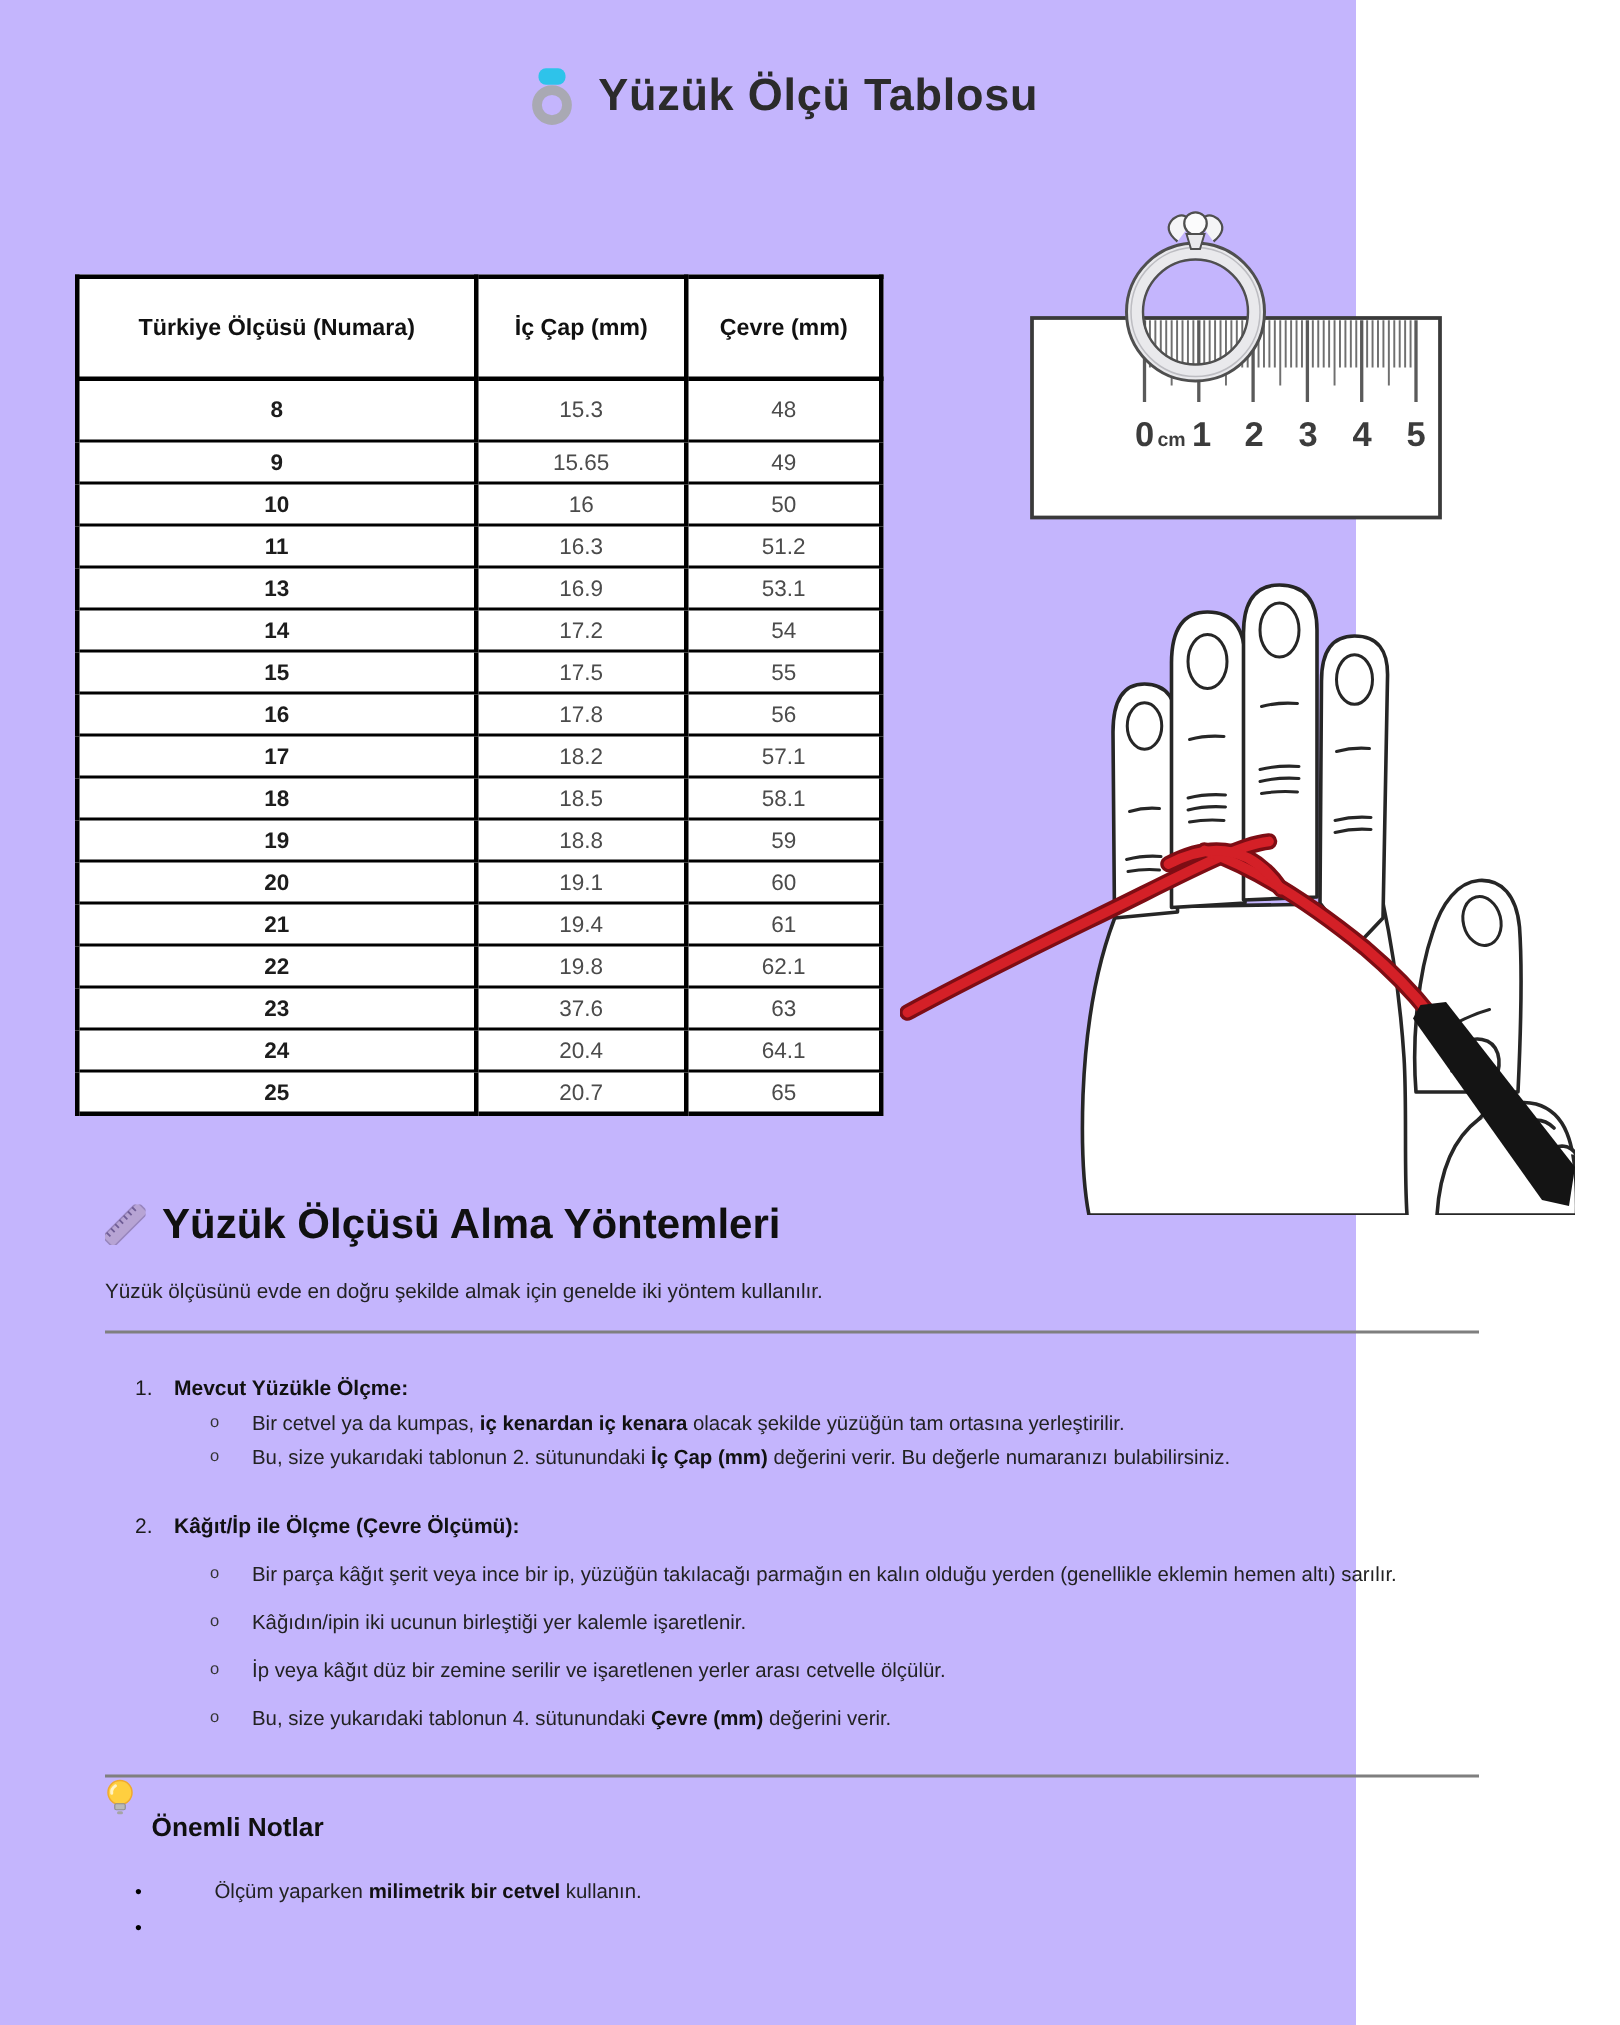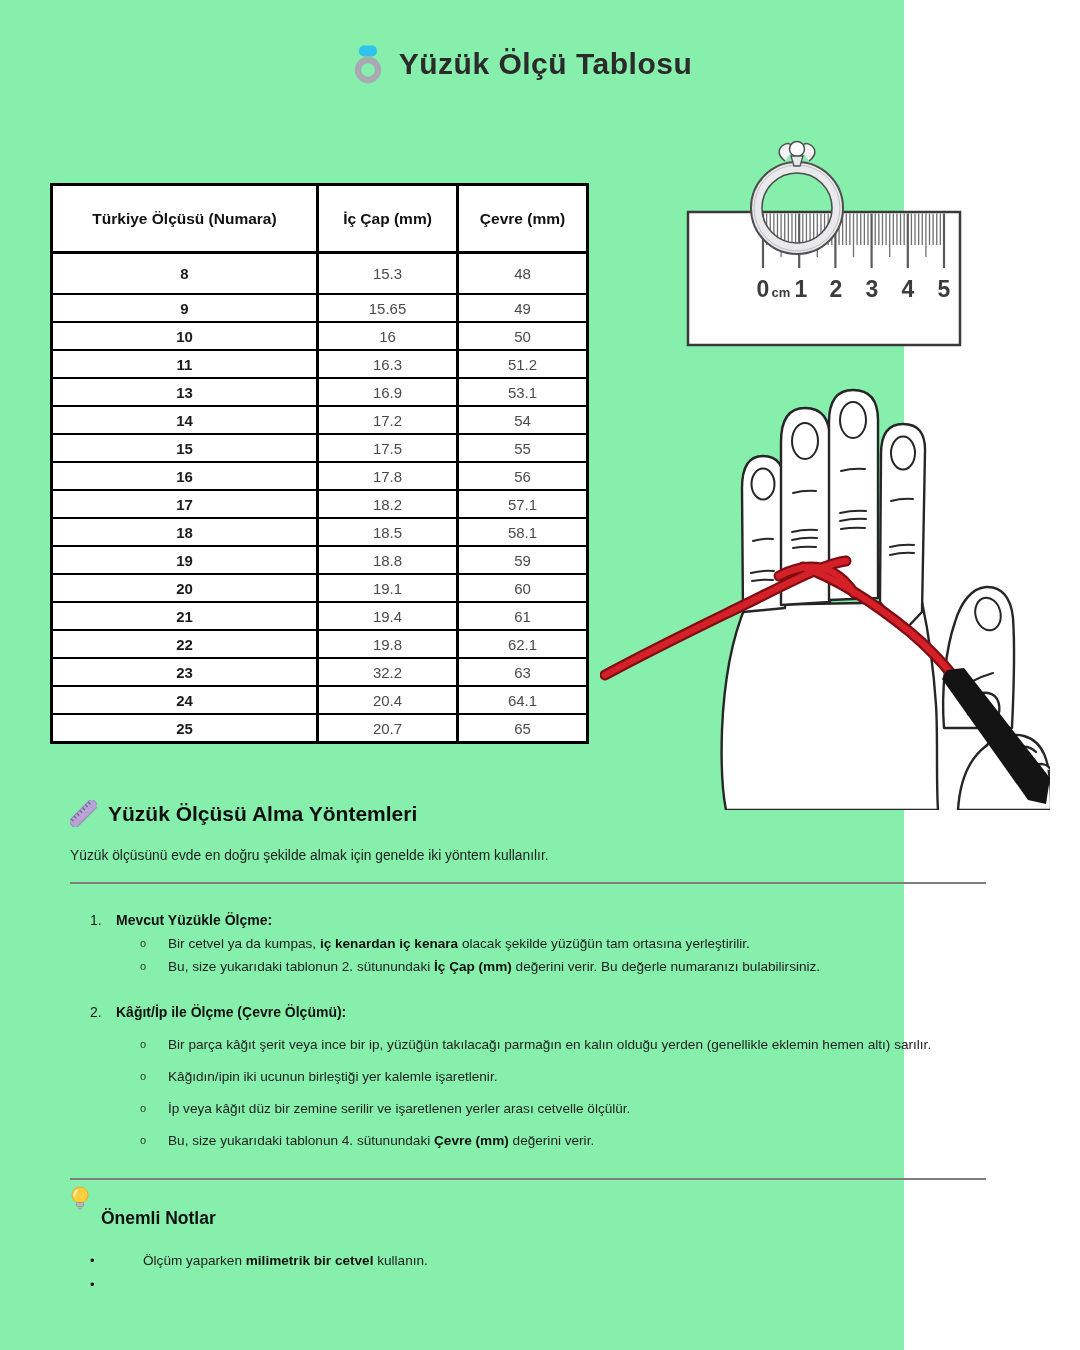--- a/index.html
+++ b/index.html
@@ -1,17 +1,17 @@
 <!DOCTYPE html>
 <html><head>
 <meta charset="utf-8">
 <style>
   html,body{margin:0;padding:0;background:#ffffff;}
   body{width:1080px;height:1350px;font-family:"Liberation Sans",sans-serif;color:#1a1a1a;overflow:hidden;}
-  .page{position:relative;width:904px;height:1350px;background:#86efac;}
+  .page{position:relative;width:904px;height:1350px;background:#c4b5fd;}
 
   
   .doc-header{position:absolute;top:44px;left:0;width:1045px;display:flex;align-items:center;justify-content:center;gap:16px;}
   .doc-header h1{margin:0;font-size:30px;font-weight:bold;color:#2b2b2b;letter-spacing:0.5px;}
 
   
   table.ring-table{position:absolute;left:50px;top:183px;width:536px;border-collapse:collapse;table-layout:fixed;background:#fff;}
   table.ring-table col.c1{width:266px;}
   table.ring-table col.c2{width:140px;}
   table.ring-table col.c3{width:130px;}
@@ -22,21 +22,21 @@
   table.ring-table td.val{color:#4b4b4b;}
   table.ring-table{border:3px solid #000;}
 
   
   .ruler-fig{position:absolute;left:682px;top:134px;}
   .hand-fig{position:absolute;left:600px;top:380px;}
 
   
   .methods{position:absolute;left:0;top:800px;width:1080px;}
   .sec-head{display:flex;align-items:center;gap:11px;margin:0 0 0 70px;}
-  .sec-head h2{margin:0;font-size:21px;font-weight:bold;color:#101010;}
+  .sec-head h2{margin:0;font-size:28px;font-weight:bold;color:#101010;}
   .intro{margin:21px 0 0 70px;font-size:13.8px;color:#222;}
   .rule{border:none;border-top:2px solid #7f7f7f;margin:19px 0 0 70px;width:916px;}
 
   .mlist{margin:28px 0 0 0;padding:0;list-style:none;}
   .mitem{margin:0 0 30px 0;}
   .mitem .head-line{display:flex;font-size:14px;}
   .mitem .num{width:26px;margin-left:90px;color:#1a1a1a;}
   .mitem .ititle{font-weight:bold;color:#111;}
   .sub{display:flex;font-size:13.6px;margin-top:8px;}
   .sub .marker{width:28px;margin-left:140px;font-size:11px;color:#333;padding-top:1px;}
@@ -145,21 +145,21 @@
           <td class="val">19.4</td>
           <td class="val">61</td>
         </tr>
         <tr>
           <td class="size">22</td>
           <td class="val">19.8</td>
           <td class="val">62.1</td>
         </tr>
         <tr>
           <td class="size">23</td>
-          <td class="val">32.2</td>
+          <td class="val">37.6</td>
           <td class="val">63</td>
         </tr>
         <tr>
           <td class="size">24</td>
           <td class="val">20.4</td>
           <td class="val">64.1</td>
         </tr>
         <tr>
           <td class="size">25</td>
           <td class="val">20.7</td>

